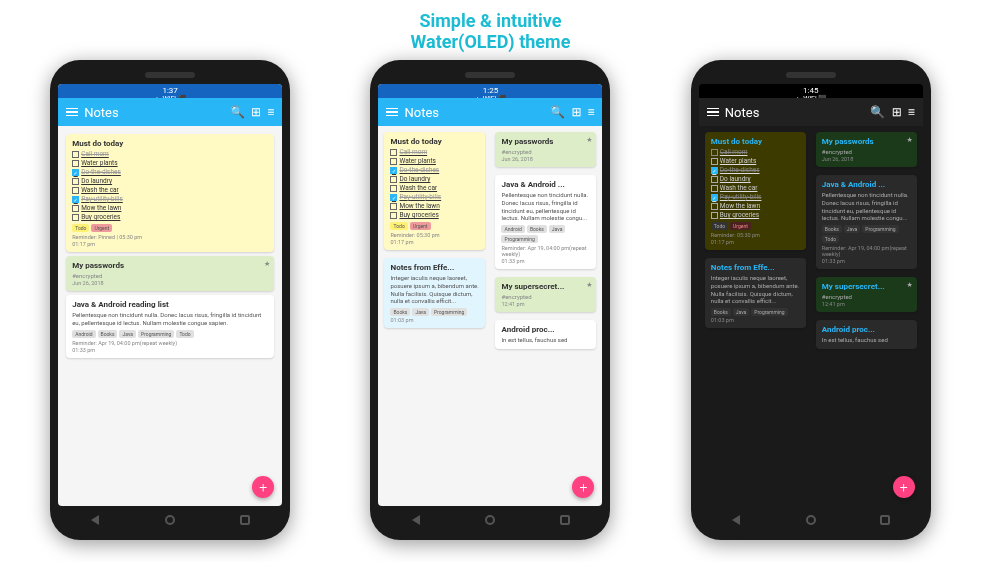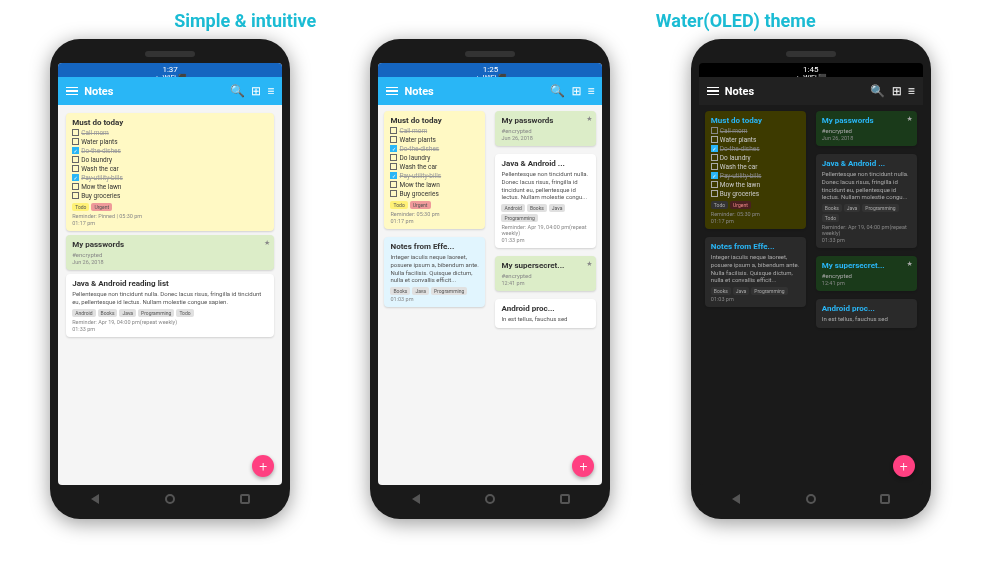--- a/index.html
+++ b/index.html
@@ -11,20 +11,21 @@
       overflow: hidden;
       display: flex;
       flex-direction: column;
     }
 
     .header-titles {
       display: flex;
       justify-content: space-around;
       padding: 10px 0 8px 0;
       background: #fff;
+      flex-direction: column;
     }
 
     .header-title {
       font-size: 18px;
       font-weight: 700;
       color: #1bbcd4;
       text-align: center;
       flex: 1;
     }
 
@@ -116,22 +117,22 @@
       height: 28px;
       gap: 6px;
     }
 
     .app-bar.dark-bar {
       background: #212121;
     }
 
     .app-bar-title {
       color: #fff;
-      font-size: 11px;
-      font-weight: 700;
+      font-size: 13px;
+      font-weight: 400;
       flex: 1;
     }
 
     .app-bar-icon {
       color: #fff;
       font-size: 12px;
       cursor: pointer;
     }
 
     .hamburger {
@@ -177,24 +178,25 @@
     .note-title {
       font-size: 8px;
       font-weight: 700;
       margin-bottom: 2px;
     }
 
     .note-title.dark { color: #29b6f6; }
 
     .checkbox-item {
       display: flex;
-      align-items: flex-start;
+      align-items: flex-end;
       gap: 2px;
       margin: 1px 0;
       font-size: 6.5px;
+      text-decoration: underline;
     }
 
     .checkbox-item.strikethrough span {
       text-decoration: line-through;
       color: #999;
     }
 
     .checkbox-box {
       width: 7px;
       height: 7px;

